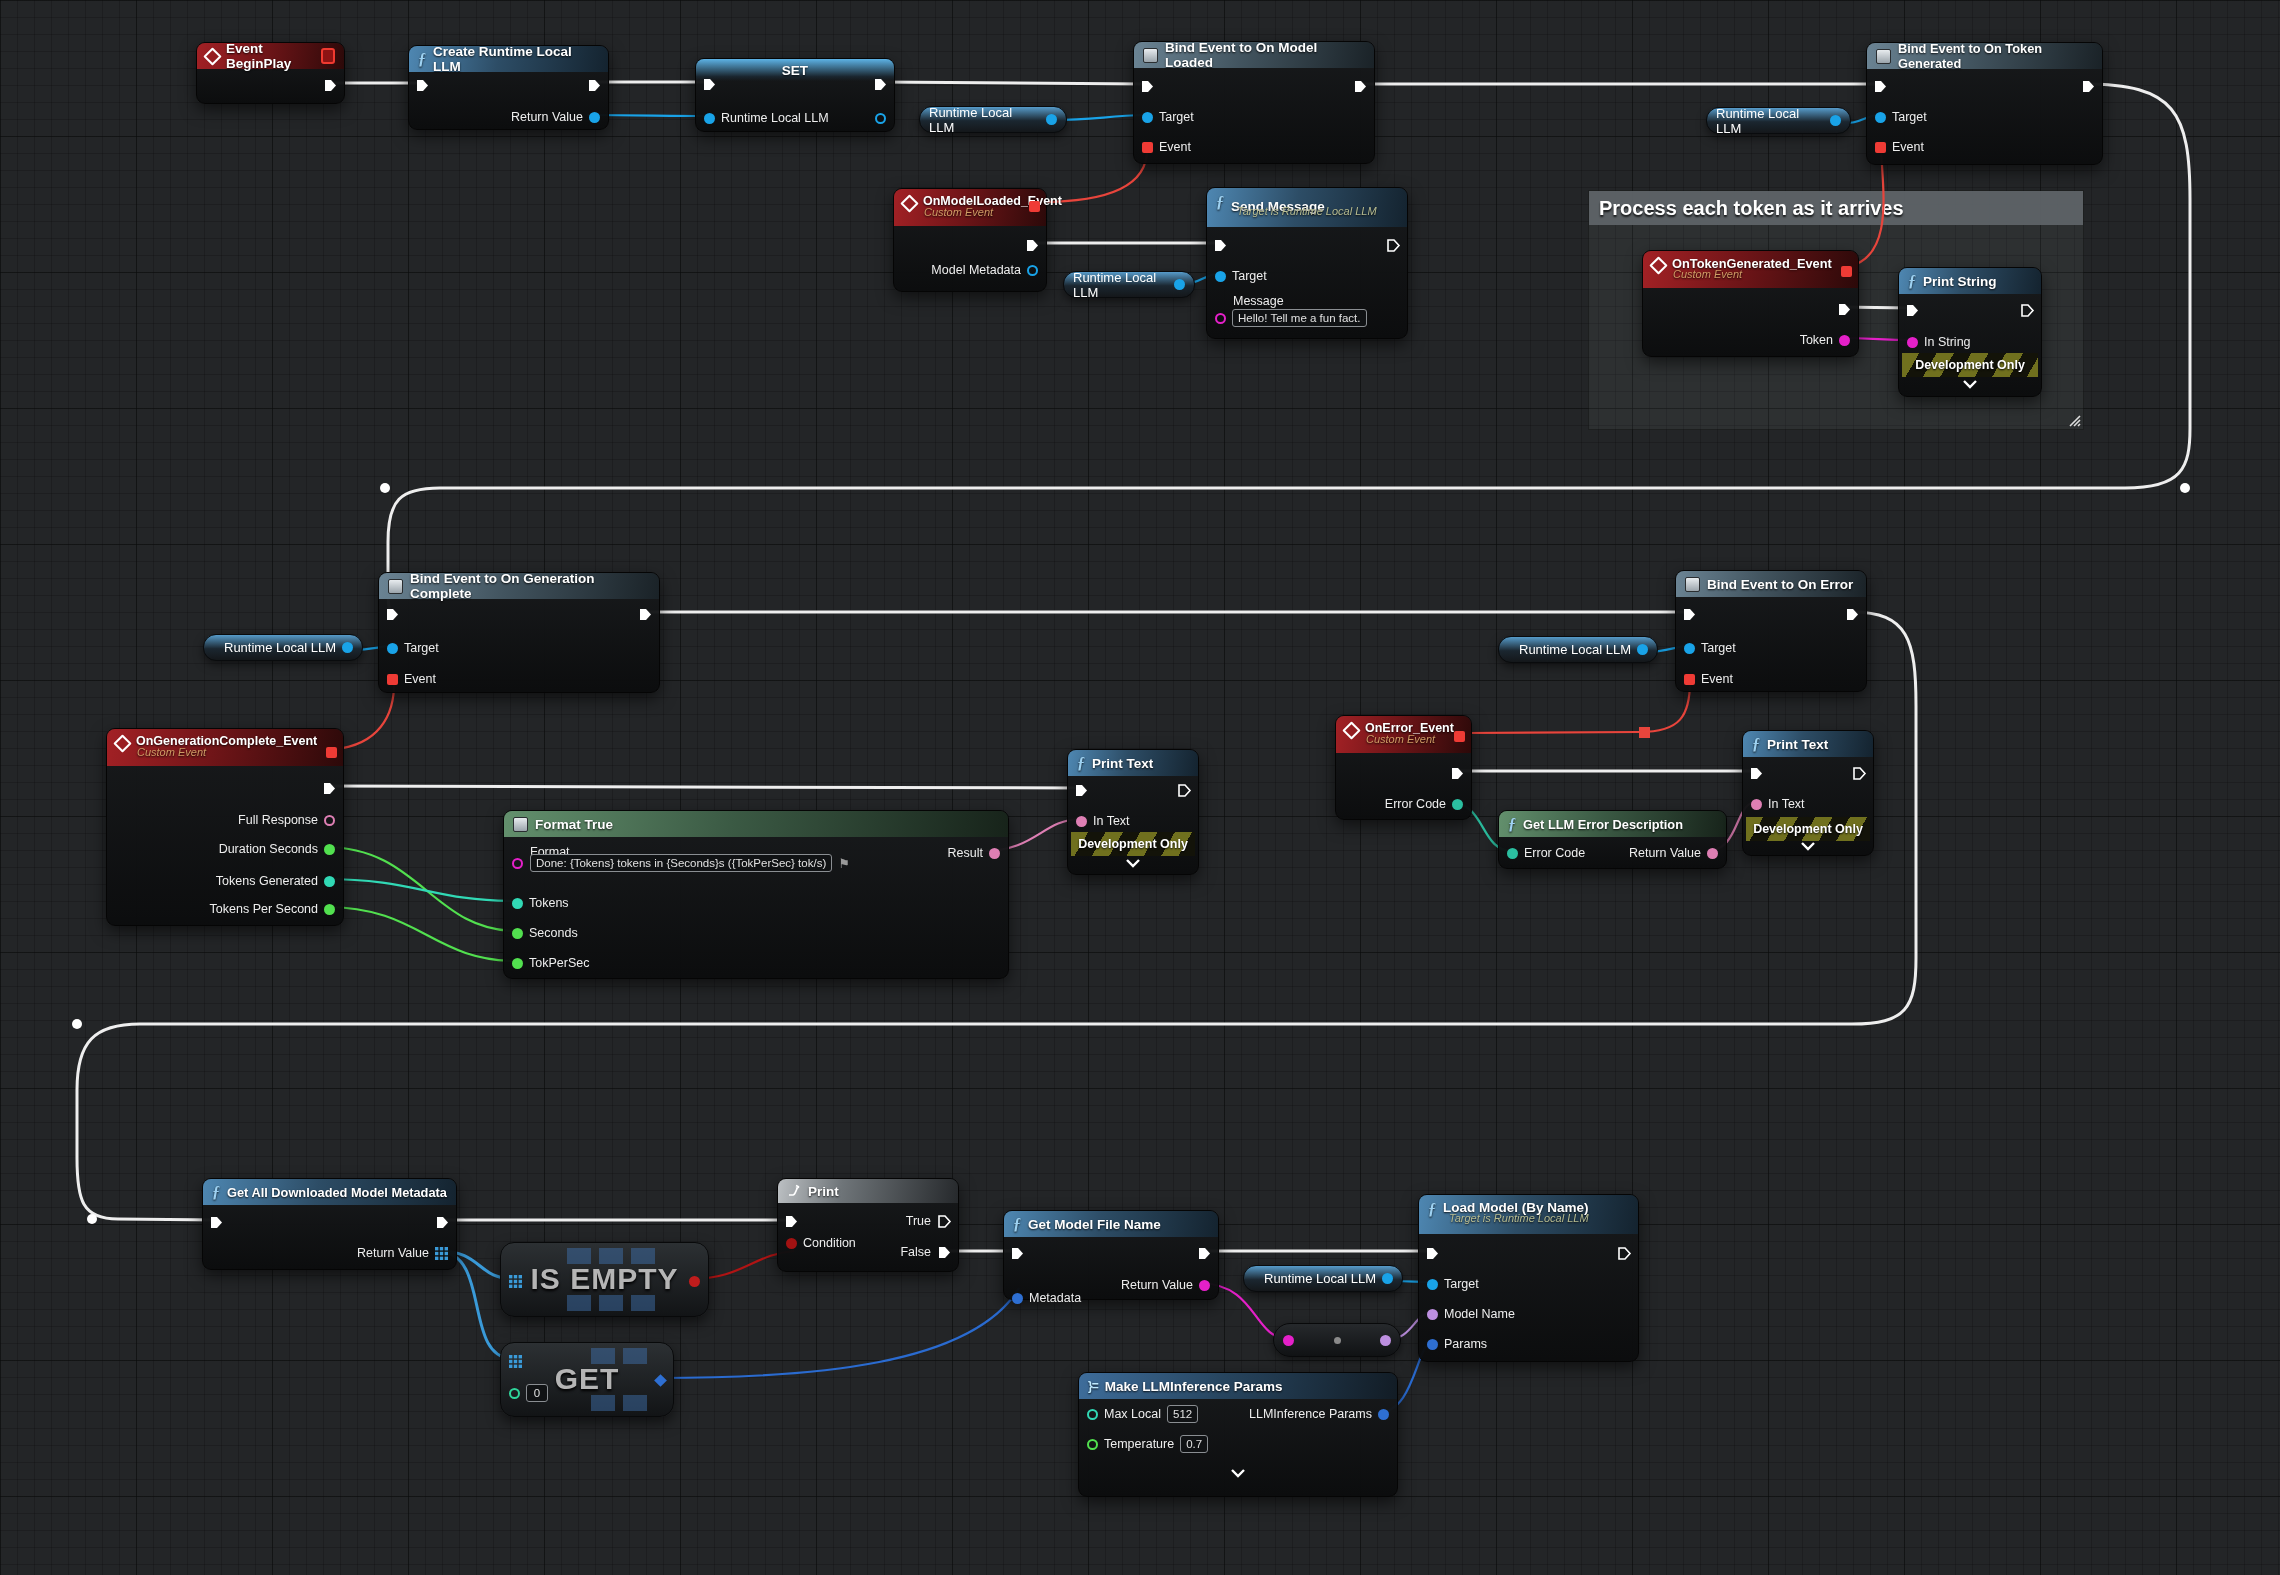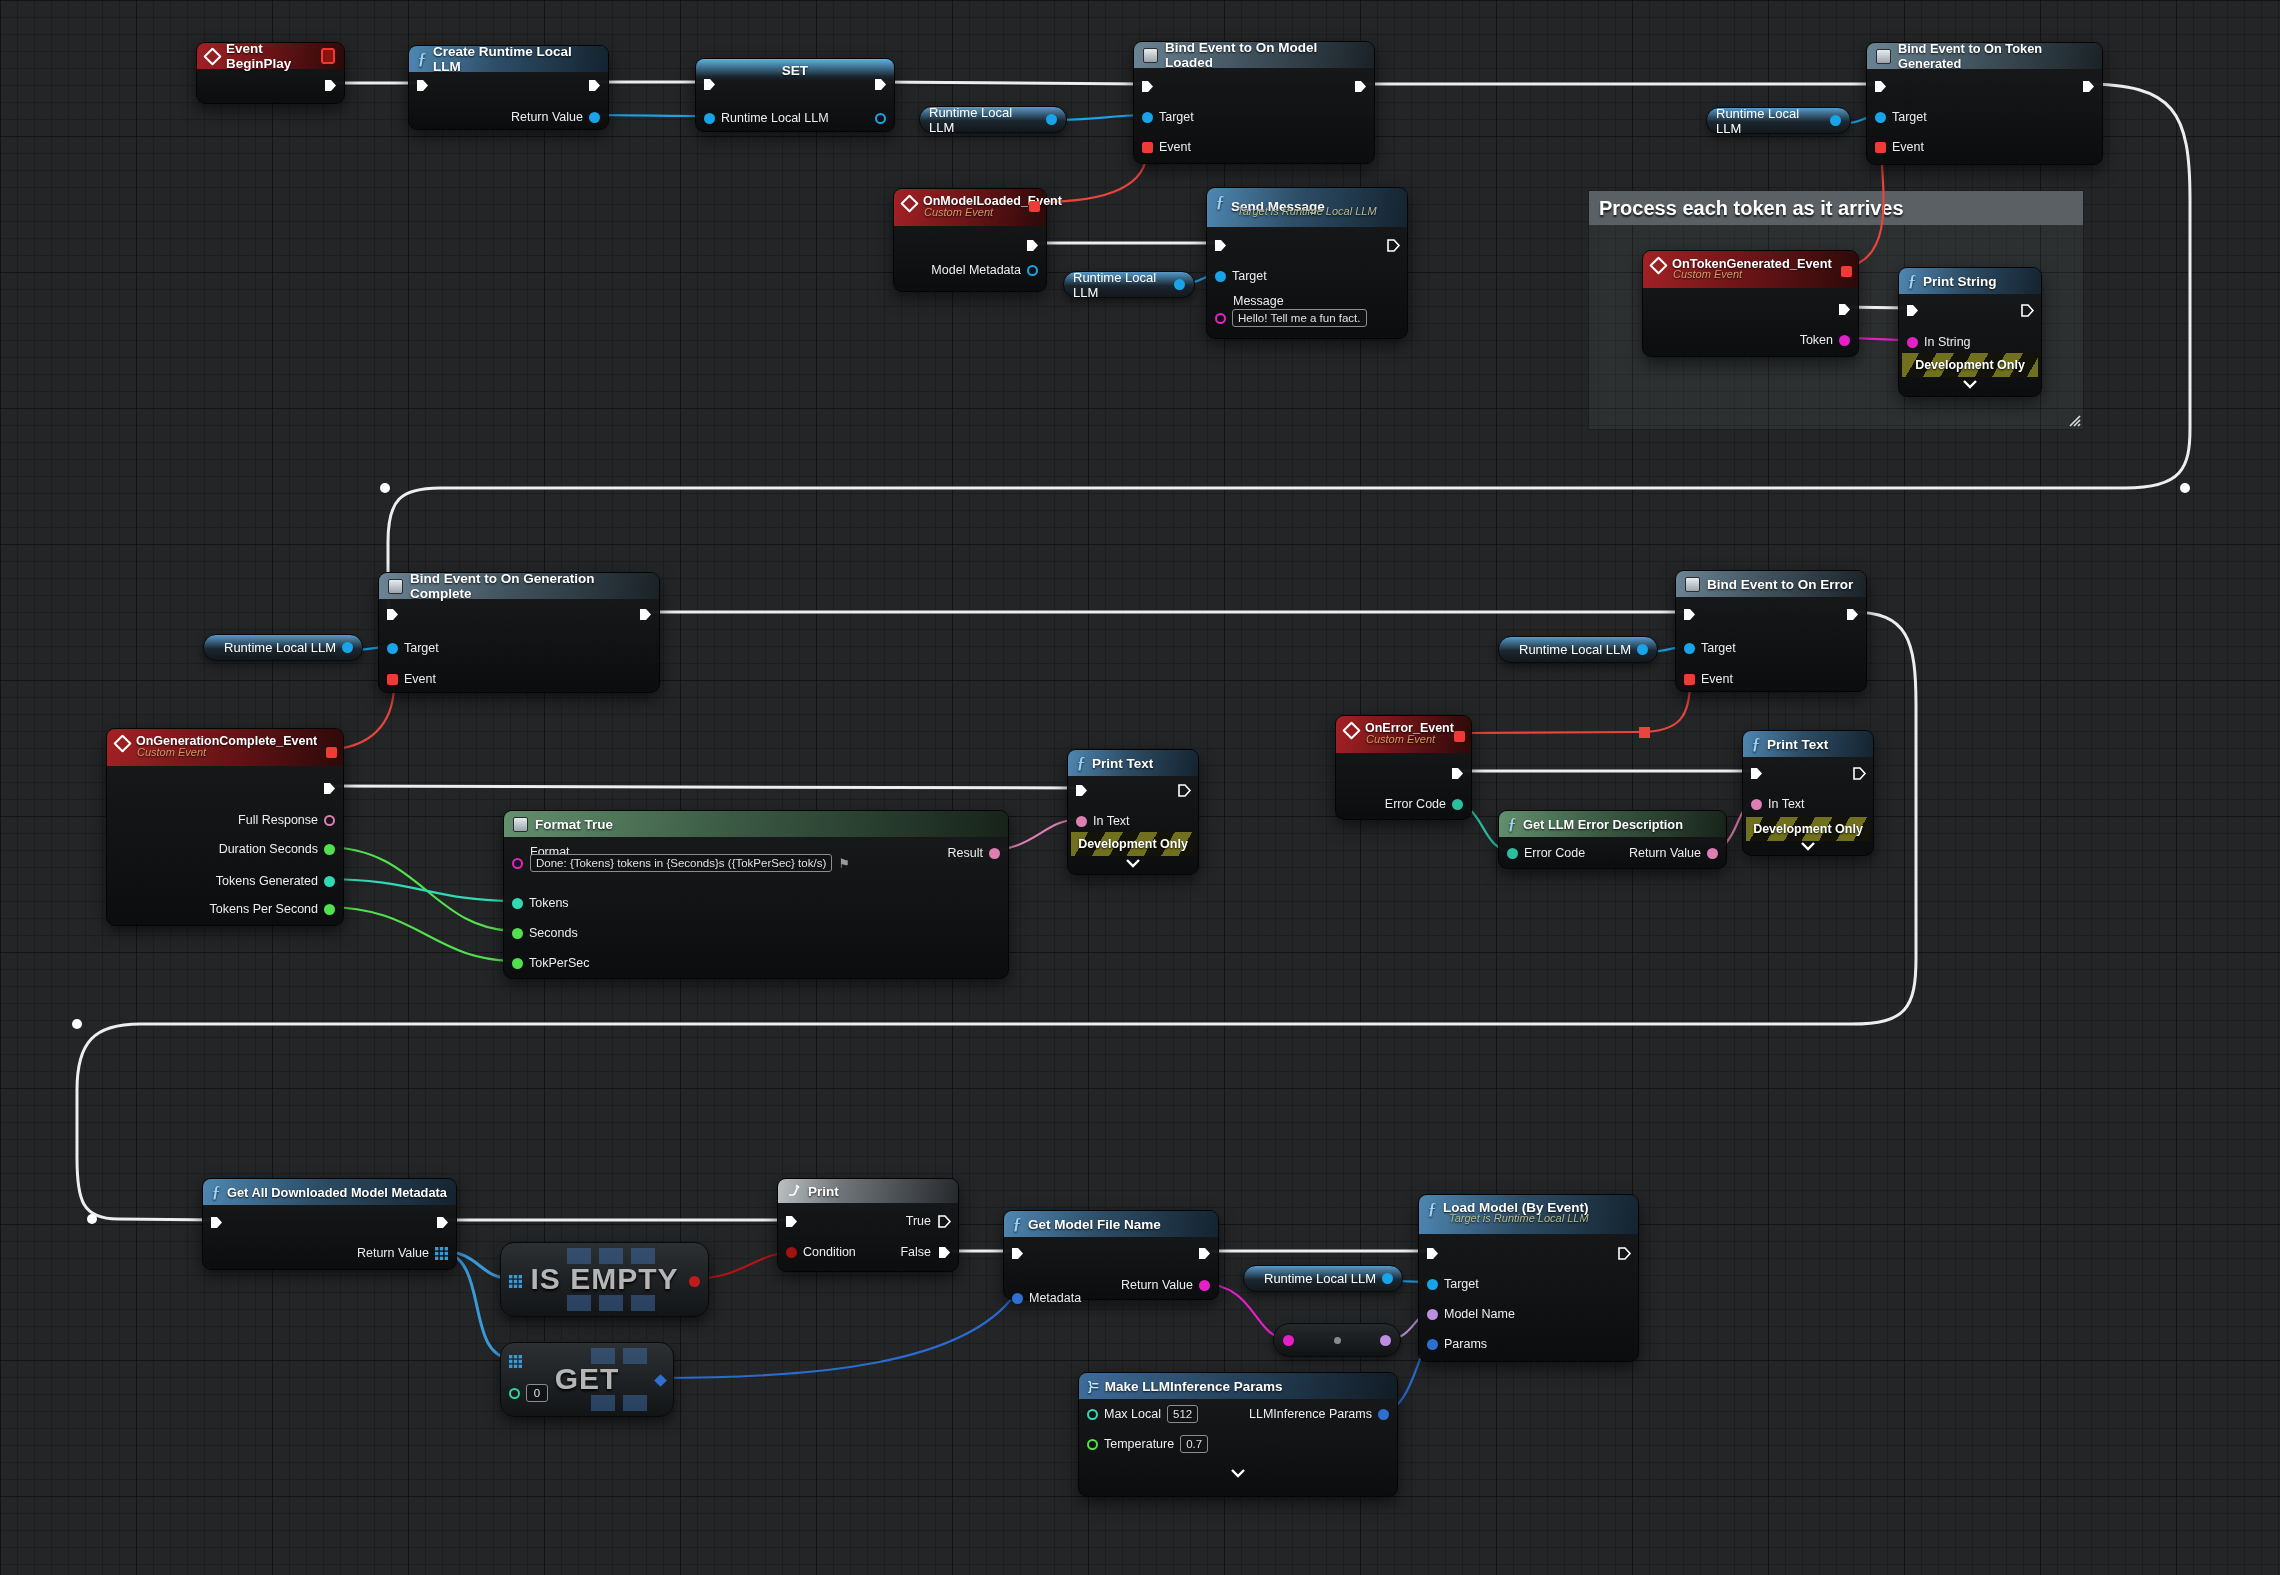--- a/index.html
+++ b/index.html
@@ -677,21 +677,21 @@
       <svg width="15" height="15">
           <path d="M2,2 h6 l5,5.5 -5,5.5 h-6 z" fill="#fff"></path>
         </svg>
       </div>
     <div class="prow pr" style="right:6px;top:34px">
       <span>True</span>
       <svg width="15" height="15">
           <path d="M2,2 h6 l5,5.5 -5,5.5 h-6 z" fill="none" stroke="#fff" stroke-width="1.6"></path>
         </svg>
       </div>
-    <div class="prow" style="left:8px;top:65px">
+    <div class="prow" style="left:8px;top:56px">
       <span class="pc" style="--c:#a31212"></span>
       <span>Condition</span>
       </div>
     <div class="prow pr" style="right:6px;top:65px">
       <span>False</span>
       <svg width="15" height="15">
           <path d="M2,2 h6 l5,5.5 -5,5.5 h-6 z" fill="#fff"></path>
         </svg>
       </div>
   </div>
@@ -728,21 +728,21 @@
 
   <div class="conv" style="left:1273px;top:1323px;width:128px">
     <span class="pc" style="--c:#e520c9"></span>
     <span class="dot"></span>
     <span class="pc" style="--c:#bd8fe0"></span>
   </div>
 
   <div class="node" style="left:1418px;top:1194px;width:219px;height:166px">
     <div class="hdr hdr-func h36">
       <span class="ficon" style="margin-top:3px">ƒ</span>
-      <span style="margin-top:2px">Load Model (By Event)</span>
+      <span style="margin-top:2px">Load Model (By Name)</span>
       <span class="sub sub-func">Target is Runtime Local LLM</span>
     </div>
     <div class="prow" style="left:6px;top:50px">
       <svg width="15" height="15">
           <path d="M2,2 h6 l5,5.5 -5,5.5 h-6 z" fill="#fff"></path>
         </svg>
       </div>
     <div class="prow pr" style="right:6px;top:50px">
       <svg width="15" height="15">
           <path d="M2,2 h6 l5,5.5 -5,5.5 h-6 z" fill="none" stroke="#fff" stroke-width="1.6"></path>

